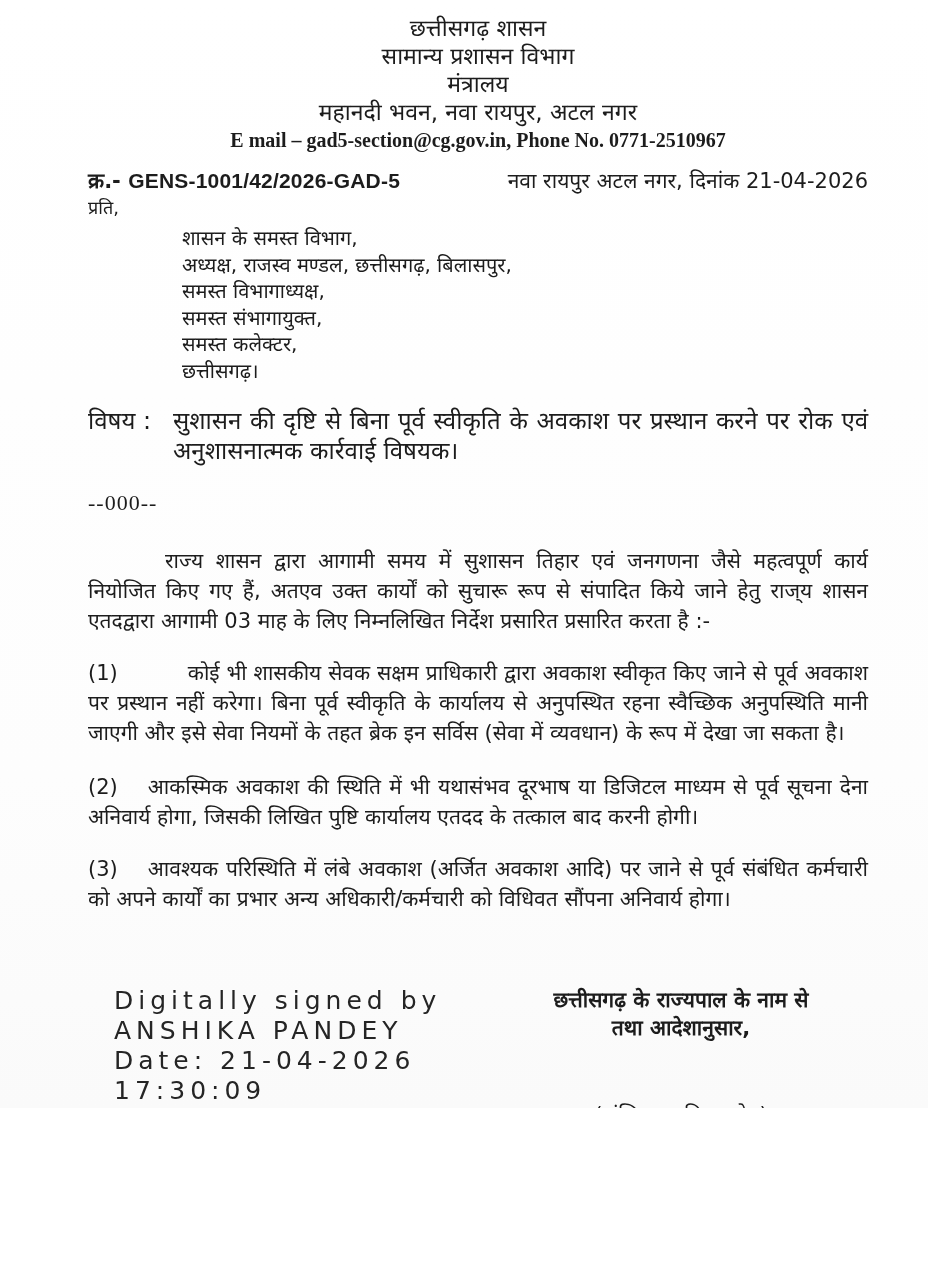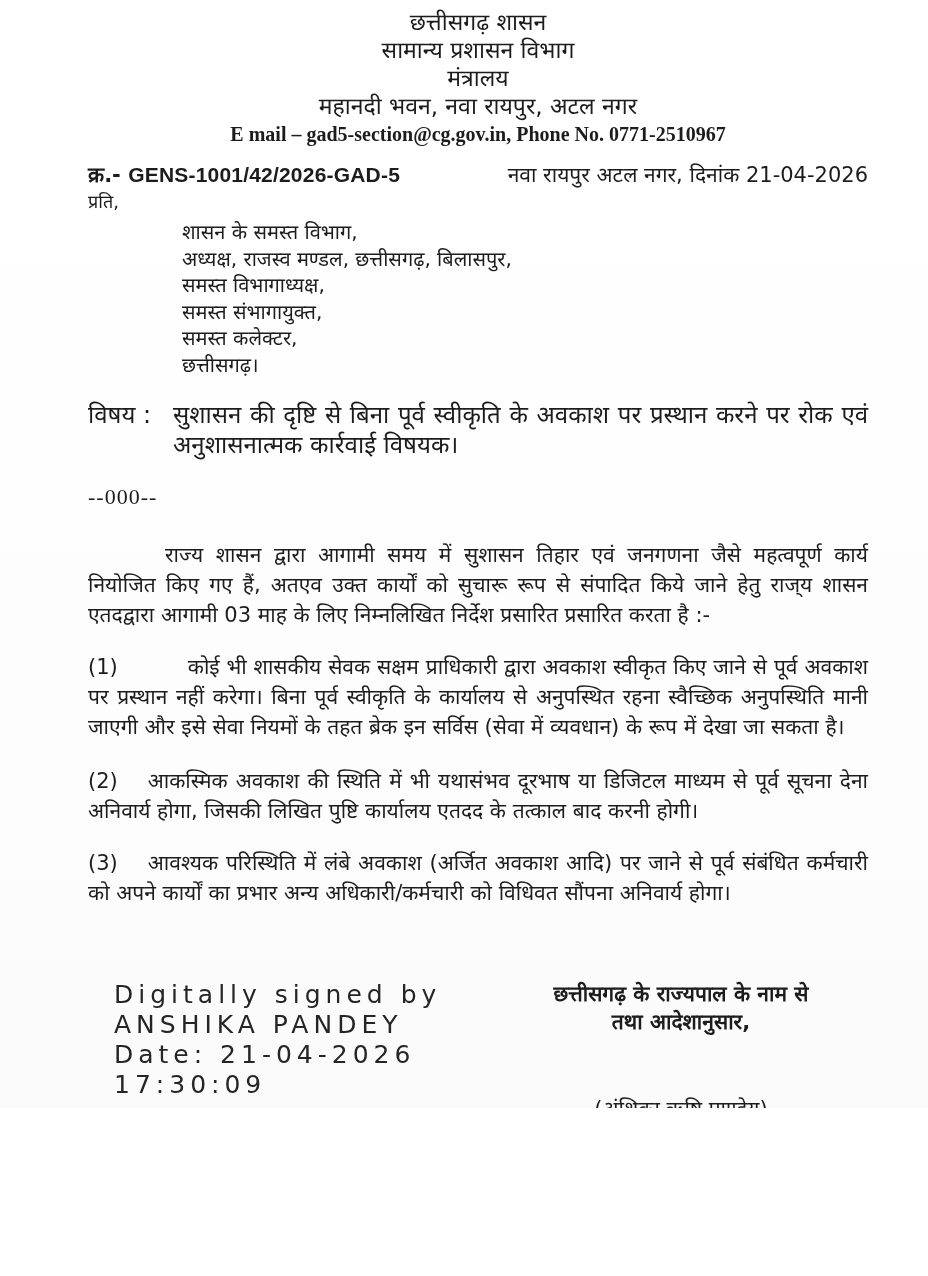--- a/index.html
+++ b/index.html
@@ -5,21 +5,21 @@
   * { margin: 0; padding: 0; box-sizing: border-box; }
   html, body { background: #ffffff; }
   .page {
     position: relative;
     width: 928px;
     height: 1108px;
     margin: 0 auto;
     background: linear-gradient(180deg, #ffffff 0%, #fdfdfd 70%, #fafafa 100%);
     color: #1c1c1c;
     font-family: "DejaVu Sans", "Liberation Sans", sans-serif;
-    padding: 8px 60px 0 88px;
+    padding: 14px 60px 0 88px;
     overflow: hidden;
   }
   
   .letterhead { text-align: center; }
   .lh-line { font-size: 23px; line-height: 28px; font-weight: 500; }
   .lh-contact {
     font-family: "Liberation Serif", "DejaVu Serif", serif;
     font-weight: 600;
     font-size: 20px;
     line-height: 27px;

